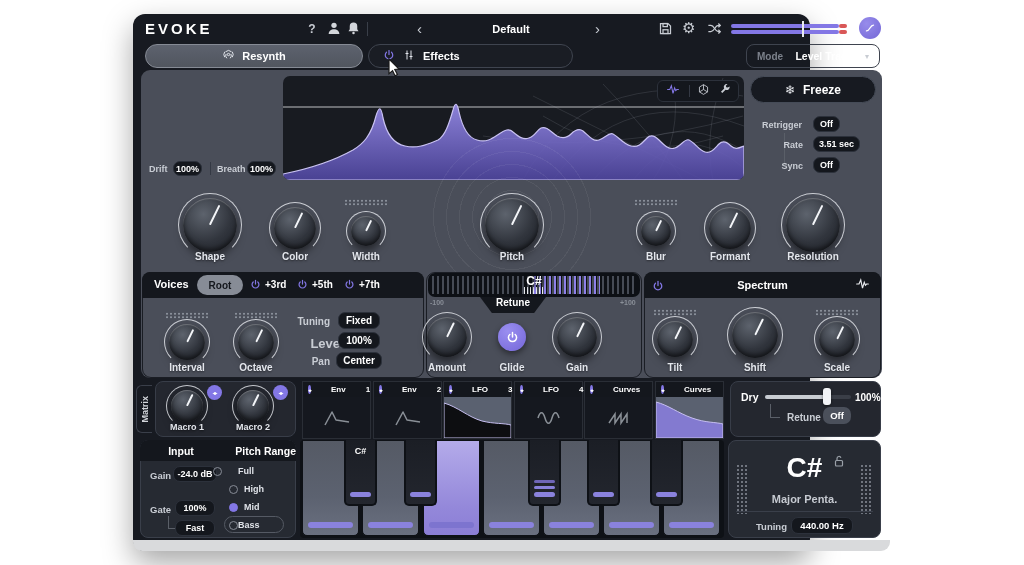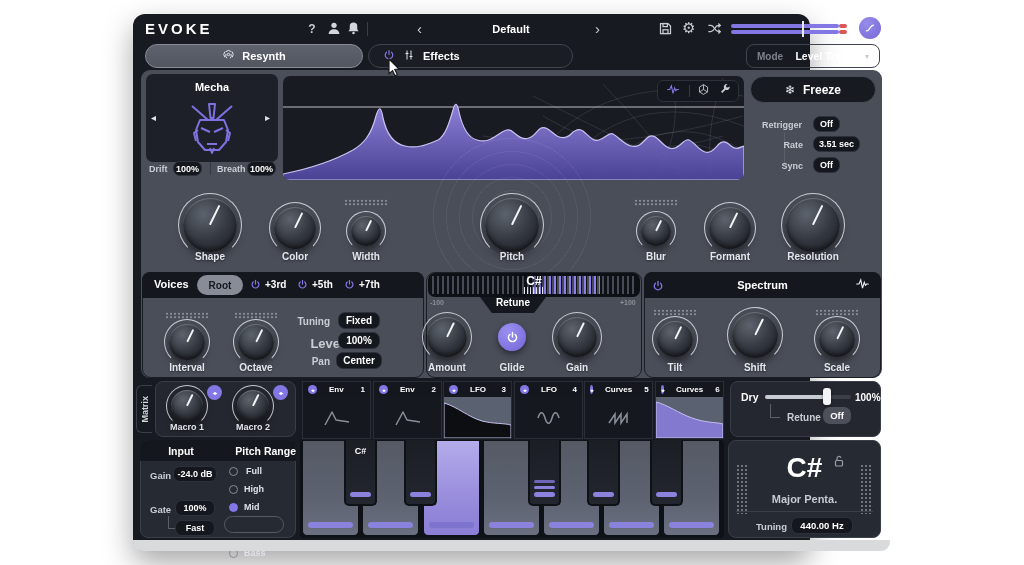--- a/index.html
+++ b/index.html
@@ -19,21 +19,21 @@
   .dots{width:44px;height:7px;transform:translateX(-50%);background-image:radial-gradient(rgba(140,146,156,.95) .8px,transparent 1px);background-size:4px 3.5px;}
   .vdots{width:13px;background-image:radial-gradient(rgba(130,136,146,.8) .8px,transparent 1px);background-size:4px 4px;}
   .conn{background:#5a5f68;}
   .radio{width:9px;height:9px;border:1.5px solid #878c96;border-radius:50%;display:inline-block;}
   .radio.sel{background:#8377e5;border-color:#8377e5;}
   .optlbl{color:#dfe2e8;font-size:9px;font-weight:700;}
   .wkey{top:426px;width:57px;height:96px;background:linear-gradient(180deg,#555a65 0%,#5c6270 60%,#6a7080 100%);border-radius:0 0 5px 5px;border:1px solid #0e1116;}
   .wkey.purple{background:linear-gradient(180deg,#b4abea 0%,#9488da 70%,#8b7ed6 100%);}
   .bkey{top:426px;width:33px;height:66px;background:linear-gradient(180deg,#1b1e25,#23262e);border:2px solid #0e1116;border-top-width:0;border-radius:0 0 5px 5px;}
   .kstrip{background:#8a82dd;border-radius:3px;}
-  .modslot-hd{height:15px;background:#14171d;display:flex;align-items:center;padding:0 5px;gap:12px;}
+  .modslot-hd{height:15px;background:#14171d;display:flex;align-items:center;padding:0 5px;gap:20px;}
   .modslot-bd{height:41px;background:#15181f;display:flex;align-items:center;justify-content:center;}
   .modslot-bd.active{background:#5a6170;}
   .modicon{width:9px;height:9px;border-radius:50%;background:#8377e5;color:#fff;font-size:5px;display:flex;align-items:center;justify-content:center;letter-spacing:-1px;}
   .modname{color:#fff;font-size:8px;font-weight:700;flex:1;}
   .modnum{color:#fff;font-size:8px;font-weight:700;}
   .ripples{border-radius:50%;background:repeating-radial-gradient(circle,rgba(255,255,255,.055) 0 1px,transparent 1px 13px);}
 </style>
 </head>
 <body>
 
@@ -125,35 +125,20 @@
     <span style="color:#fff;font-size:11px;font-weight:700;">Effects</span>
   </div>
   <div class="abs" style="left:613px;top:30px;width:134px;height:24px;border:1px solid #3f444f;border-radius:8px;display:flex;align-items:center;padding:0 10px;justify-content:space-between;">
     <span style="color:#7c818b;font-size:10px;font-weight:700;">Mode</span>
     <span style="color:#fff;font-size:10.5px;font-weight:700;">Level Track</span>
     <span style="color:#c8ccd3;font-size:8px;">▾</span>
   </div>
 
   <div class="abs" style="left:8px;top:56px;width:741px;height:308px;background:#4a4e59;border-radius:9px;"></div>
 
-  <div class="abs" style="left:13px;top:60px;width:132px;height:88px;background:#1d2028;border-radius:7px;">
-    <div class="abs" style="left:0;top:7px;width:132px;text-align:center;color:#fff;font-size:11px;font-weight:700;">Mecha</div>
-    <div class="abs" style="left:5px;top:38px;color:#dfe2e8;font-size:10px;">◂</div>
-    <div class="abs" style="left:119px;top:38px;color:#dfe2e8;font-size:10px;">▸</div>
-    <div class="abs" style="left:38px;top:22px;">
-      <svg width="56" height="62" viewBox="0 0 56 62" fill="none" stroke="#7e72e0" stroke-width="2" stroke-linejoin="round">
-        <path d="M8 10 L24 24 M48 10 L32 24"></path>
-        <path d="M25 8 h6 l-1.5 14 h-3 z"></path>
-        <path d="M16 24 h24 l4 10 -2 12 -7 8 H21 l-7 -8 -2 -12 z"></path>
-        <path d="M17 32 l9 4 M39 32 l-9 4"></path>
-        <path d="M23 48 h10 M26 52 l2 5 2-5"></path>
-        <path d="M14 34 l-4 3 2 8 M42 34 l4 3 -2 8"></path>
-      </svg>
-    </div>
-  </div>
   <div class="abs lbl" style="left:16px;top:150px;">Drift</div>
   <div class="abs pill" style="left:40px;top:147px;width:29px;height:15px;">100%</div>
   <div class="abs" style="left:77px;top:148px;width:1px;height:13px;background:#343944;"></div>
   <div class="abs lbl" style="left:84px;top:150px;">Breath</div>
   <div class="abs pill" style="left:114px;top:147px;width:29px;height:15px;">100%</div>
 
   <div class="abs" style="left:150px;top:62px;width:461px;height:104px;background:#181b21;border-radius:7px;overflow:hidden;">
     <svg width="461" height="104" viewBox="0 0 461 104" preserveAspectRatio="none" style="position:absolute;left:0;top:0;">
       <g fill="none" stroke="#9aa0ab" stroke-opacity=".18" stroke-width="1">
         <path d="M240 104 Q300 -10 460 20"></path>
@@ -401,34 +386,34 @@
   <div class="abs hdr" style="left:7px;top:426px;width:156px;height:21px;border-radius:8px 8px 0 0;"></div>
   <div class="abs" style="left:7px;top:431px;width:82px;text-align:center;color:#fff;font-size:10.5px;font-weight:700;">Input</div>
   <div class="abs" style="left:89px;top:431px;width:74px;text-align:right;color:#fff;font-size:10.5px;font-weight:700;">Pitch Range</div>
   <div class="abs lbl" style="left:17px;top:456px;font-size:9.5px;">Gain</div>
   <div class="abs pill" style="left:40px;top:452px;width:44px;height:16px;">-24.0 dB</div>
   <div class="abs lbl" style="left:17px;top:490px;font-size:9.5px;">Gate</div>
   <div class="abs pill" style="left:42px;top:486px;width:40px;height:16px;">100%</div>
   <div class="abs conn" style="left:35px;top:502px;width:1px;height:12px;"></div>
   <div class="abs conn" style="left:35px;top:514px;width:7px;height:1px;"></div>
   <div class="abs pill" style="left:42px;top:506px;width:40px;height:16px;">Fast</div>
-  <div class="abs" style="left:96px;top:452px;display:flex;align-items:flex-end;gap:8px;">
+  <div class="abs" style="left:80px;top:452px;display:flex;align-items:flex-end;gap:16px;">
     <span class="radio"></span>
         <span class="optlbl">Full</span>
   </div>
   <div class="abs" style="left:96px;top:470px;display:flex;align-items:center;gap:6px;">
     <span class="radio"></span>
         <span class="optlbl">High</span>
   </div>
   <div class="abs" style="left:96px;top:488px;display:flex;align-items:center;gap:6px;">
     <span class="radio sel"></span>
         <span class="optlbl">Mid</span>
   </div>
   <div class="abs" style="left:91px;top:502px;width:60px;height:17px;border:1px solid #555a64;border-radius:9px;"></div>
-  <div class="abs" style="left:96px;top:506px;display:flex;align-items:center;gap:6px;margin-top:28px;">
+  <div class="abs" style="left:96px;top:506px;display:flex;align-items:center;gap:0;">
     <span class="radio"></span>
         <span class="optlbl">Bass</span>
   </div>
 
   <div class="abs" style="left:167px;top:426px;width:424px;height:98px;background:#0e1116;border-radius:4px;"></div>
   <div class="abs wkey" style="left:169px;"></div>
   <div class="abs wkey" style="left:229px;"></div>
   <div class="abs wkey purple" style="left:290px;"></div>
   <div class="abs wkey" style="left:350px;"></div>
   <div class="abs wkey" style="left:410px;"></div>

